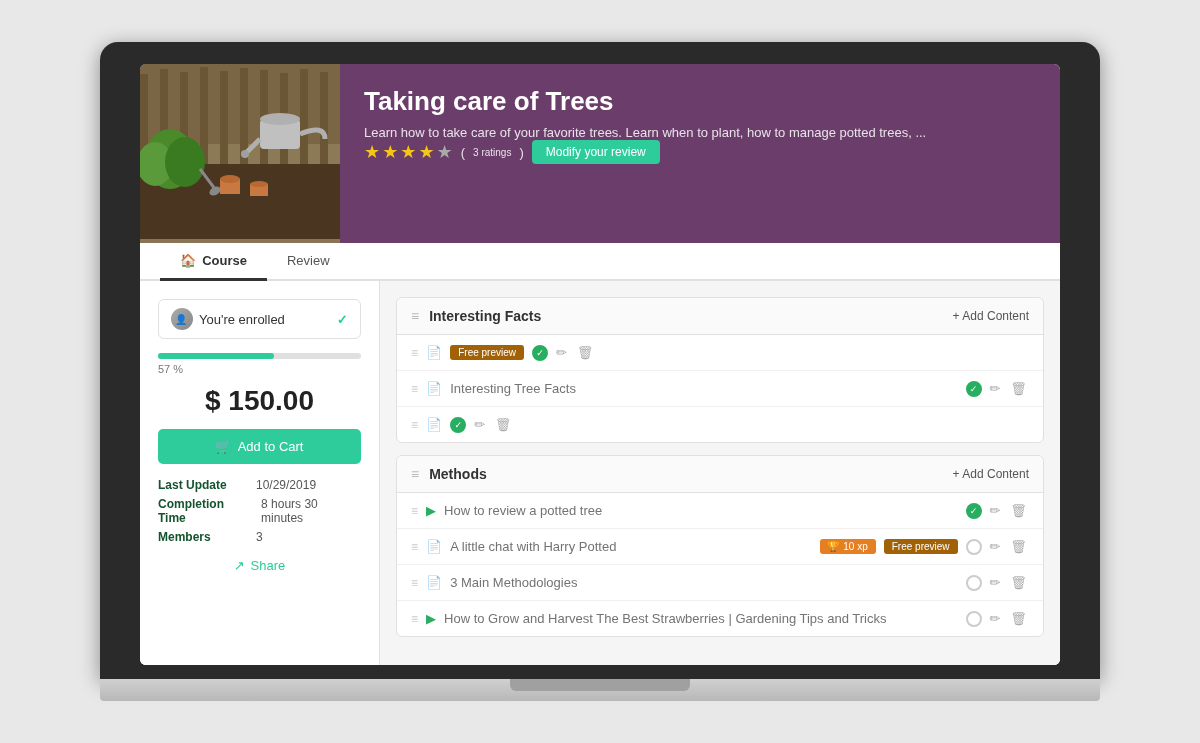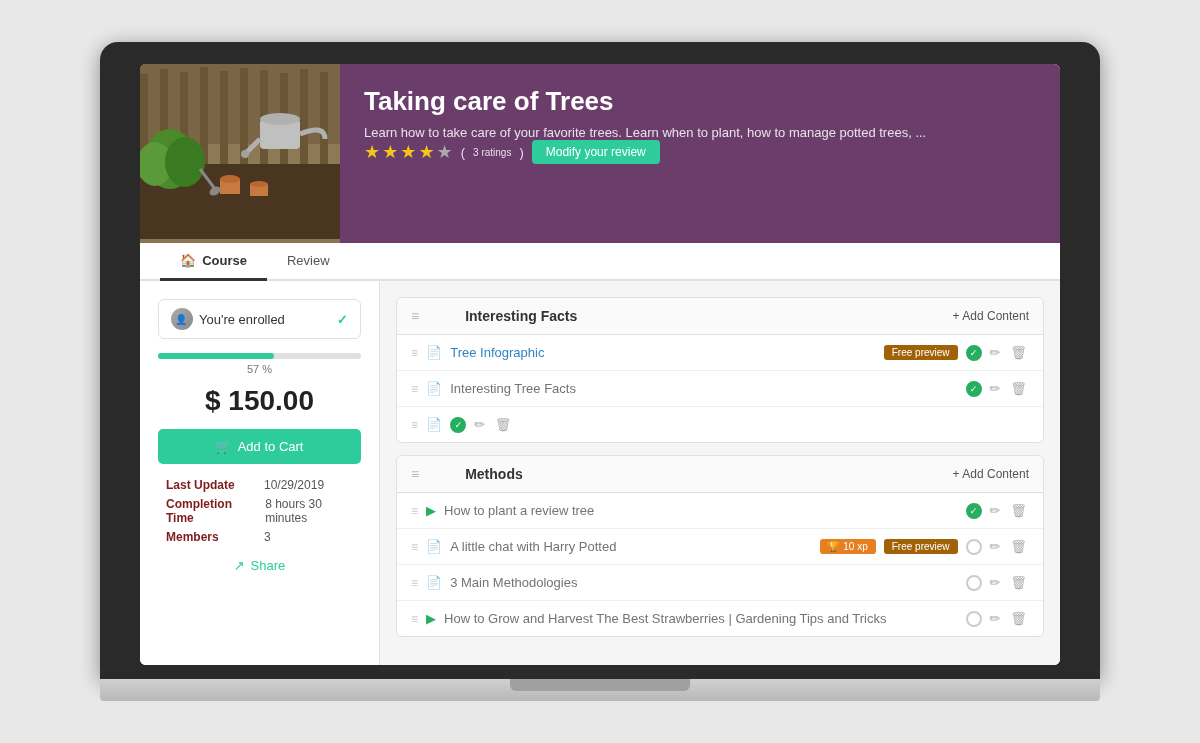--- a/index.html
+++ b/index.html
@@ -201,21 +201,21 @@
 
     .progress-bar-fill {
       background: #2ecc9a;
       border-radius: 4px;
       height: 6px;
     }
 
     .progress-label {
       font-size: 11px;
       color: #777;
-      text-align: center;
+      text-align: left;
     }
 
     .price {
       font-size: 28px;
       font-weight: 700;
       color: #222;
       text-align: center;
       margin: 10px 0 12px 0;
     }
 
@@ -242,22 +242,21 @@
 
     .meta-row {
       display: flex;
       margin-bottom: 5px;
       gap: 8px;
     }
 
     .meta-label {
       font-weight: 700;
       min-width: 90px;
-      color: #7f1d1d;
-      margin-left: 8px;
+      color: #14532d;
     }
 
     .meta-value { color: #555; }
 
     .share-link {
       display: flex;
       align-items: center;
       gap: 6px;
       color: #2ecc9a;
       font-size: 13px;
@@ -300,21 +299,20 @@
     .drag-handle {
       color: #bbb;
       font-size: 14px;
       cursor: grab;
     }
 
     .section-title {
       font-size: 14px;
       font-weight: 600;
       color: #333;
-      margin-left: 36px;
     }
 
     .add-content-btn {
       background: transparent;
       border: none;
       color: #555;
       font-size: 12px;
       cursor: pointer;
       display: flex;
       align-items: center;
@@ -527,21 +525,20 @@
                 <div class="section-title-row">
                   <span class="drag-handle">≡</span>
                   <span class="section-title">Interesting Facts</span>
                 </div>
                 <button class="add-content-btn">+ Add Content</button>
               </div>
 
               <div class="content-row">
                 <span class="drag-handle" style="font-size:12px;color:#ccc;">≡</span>
                 <span class="content-icon">📄</span>
-                <span class="content-title" style="color:#2e86c1;cursor:pointer;">Tree Infographic</span>
                 <span class="badge-free-preview">Free preview</span>
                 <div class="action-icons">
                   <span class="action-icon circle-green">✓</span>
                   <span class="action-icon">✏</span>
                   <span class="action-icon">🗑</span>
                 </div>
               </div>
 
               <div class="content-row">
                 <span class="drag-handle" style="font-size:12px;color:#ccc;">≡</span>
@@ -570,21 +567,21 @@
                 <div class="section-title-row">
                   <span class="drag-handle">≡</span>
                   <span class="section-title">Methods</span>
                 </div>
                 <button class="add-content-btn">+ Add Content</button>
               </div>
 
               <div class="content-row">
                 <span class="drag-handle" style="font-size:12px;color:#ccc;">≡</span>
                 <span class="content-icon" style="color:#27ae60;">▶</span>
-                <span class="content-title">How to plant a review tree</span>
+                <span class="content-title">How to review a potted tree</span>
                 <div class="action-icons">
                   <span class="action-icon circle-green">✓</span>
                   <span class="action-icon">✏</span>
                   <span class="action-icon">🗑</span>
                 </div>
               </div>
 
               <div class="content-row">
                 <span class="drag-handle" style="font-size:12px;color:#ccc;">≡</span>
                 <span class="content-icon">📄</span>

